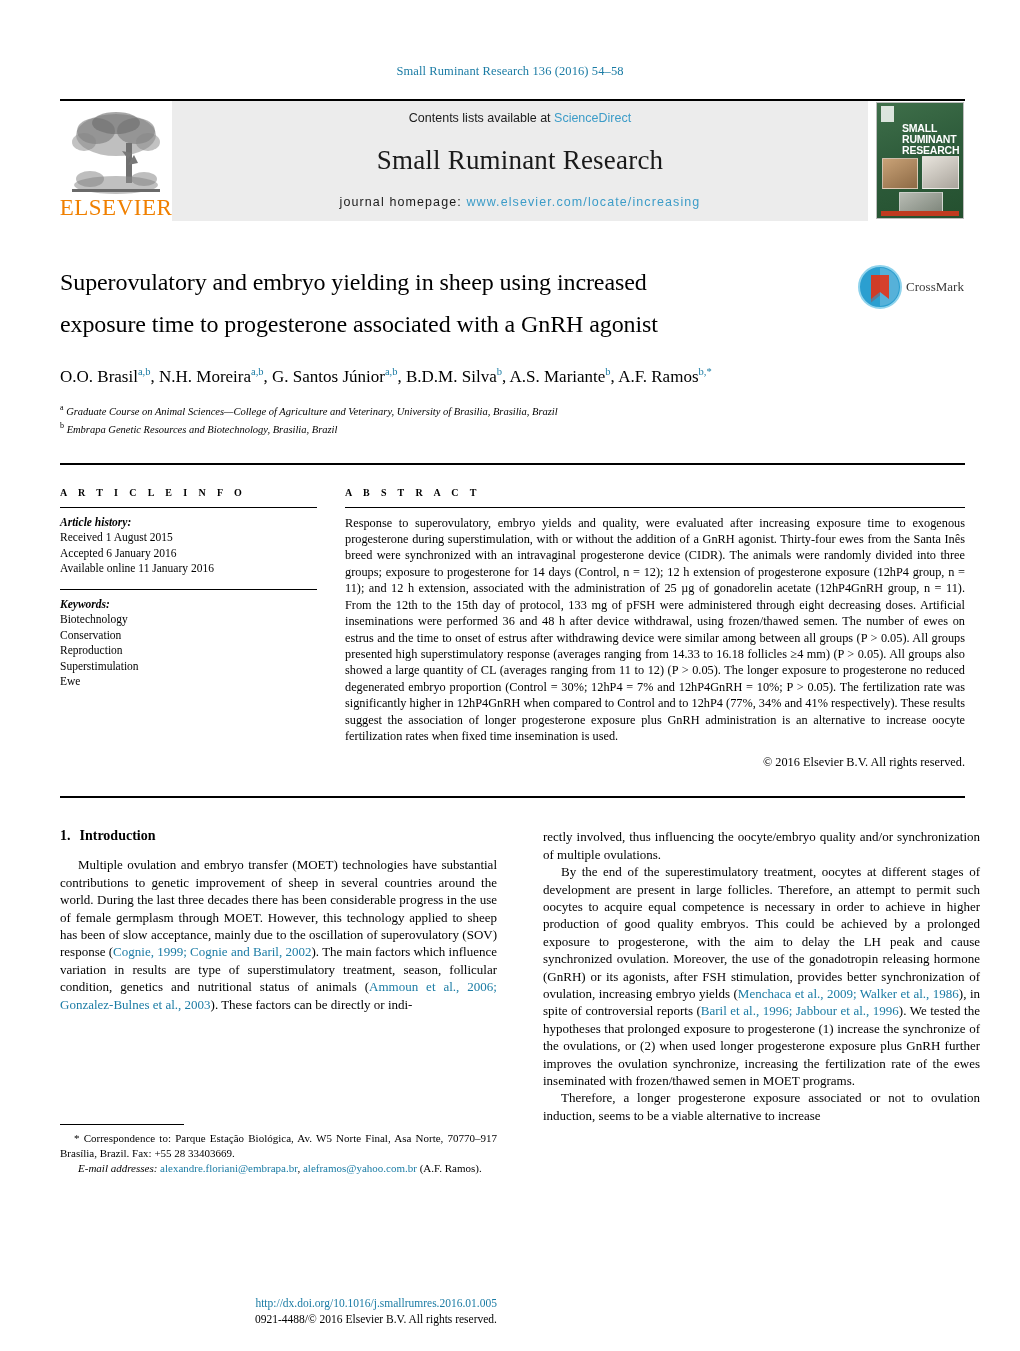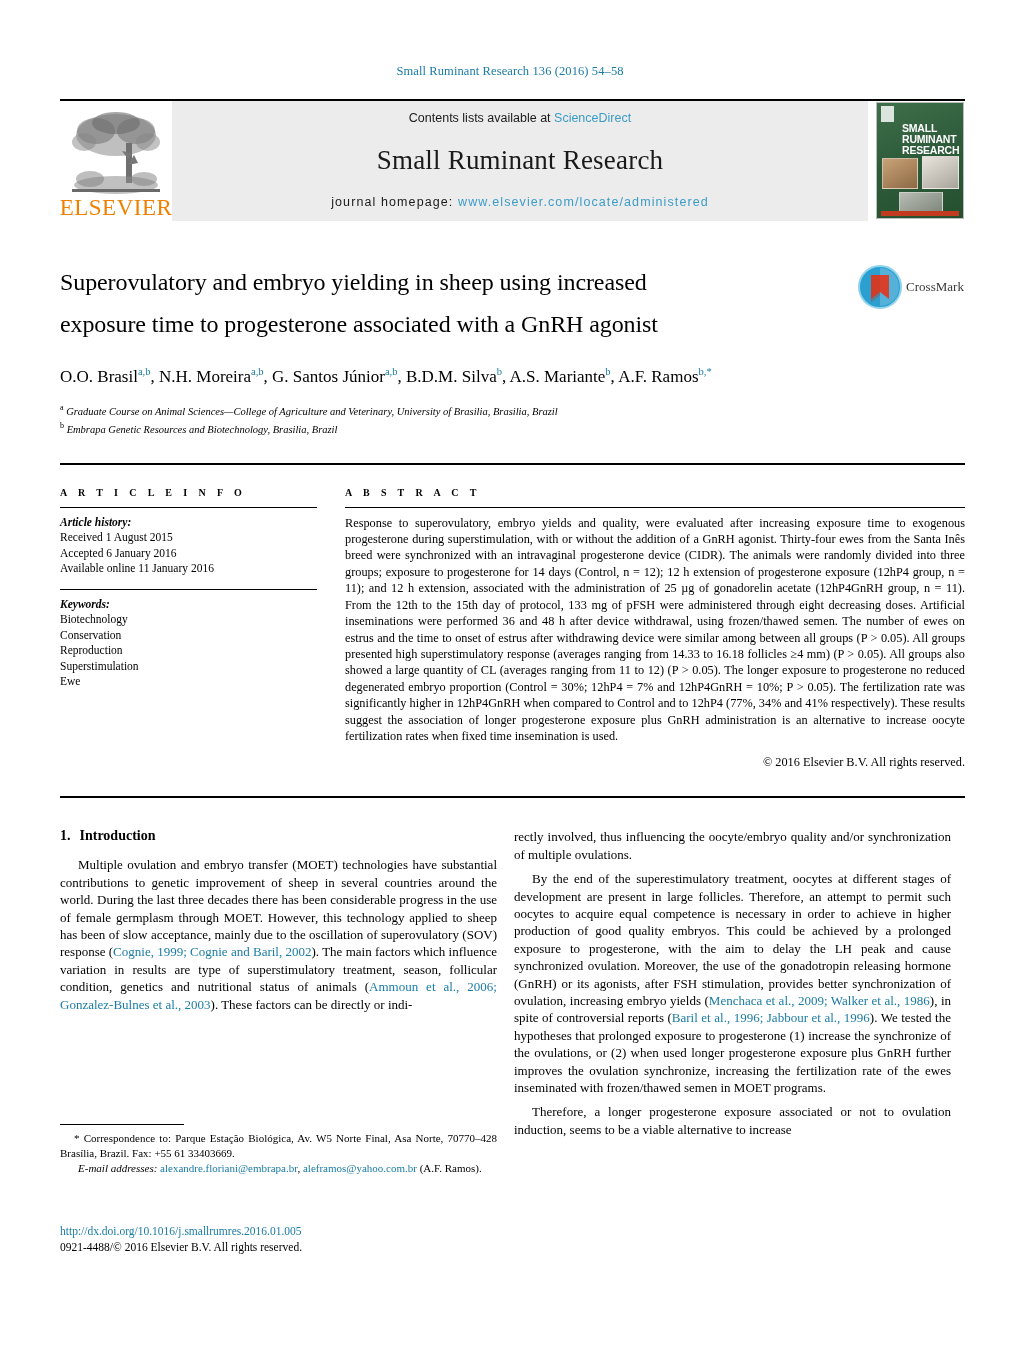--- a/index.html
+++ b/index.html
@@ -200,38 +200,38 @@
   .abs-copy {
     text-align: right;
     font-size: 12.3px;
     margin-top: 11px;
   }
 
   
   .bodycols {
     margin: 30px 55px 0 60px;
     display: flex;
-    gap: 17px;
+    gap: 46px;
   }
   .bcol { width: 437px; flex: 0 0 437px; }
   h2.sec {
     font-family: "Liberation Serif", serif;
     font-size: 14px;
     font-weight: bold;
     margin: 0 0 12px 0;
   }
   h2.sec .num { margin-right: 9px; }
   p.para {
     margin: 0;
     font-size: 13px;
     line-height: 17.4px;
     text-align: justify;
     text-indent: 18px;
   }
-  p.para + p.para { margin-top: 7px; }
+  p.para + p.para { margin-top: 0; }
   a.cite, .cite {
     color: #1a7ba4;
     text-decoration: none;
   }
 
   
   .footnote {
     position: absolute;
     left: 60px;
     top: 1124px;
@@ -240,24 +240,25 @@
   .fn-rule { border-top: 1px solid #000; width: 124px; margin-bottom: 6px; }
   .fn-txt {
     font-size: 11px;
     line-height: 15px;
     text-align: justify;
   }
   .fn-em { font-style: italic; }
   .doi-block {
     position: absolute;
     left: 60px;
-    top: 1224px;
+    top: 1296px;
     width: 437px;
     font-size: 11.5px;
     line-height: 15.5px;
+    text-align: right;
   }
   .doi-link { color: #1a7ba4; }
 </style>
 </head>
 <body>
 
 <div class="page">
 
   <div class="runhead">Small Ruminant Research 136 (2016) 54–58</div>
 
@@ -283,21 +284,21 @@
       </svg>
       <div class="elsevier-word">ELSEVIER</div>
     </div>
 
     <div class="banner-mid">
       <div class="contents-line">
         <span>Contents lists available at </span><span class="sd">ScienceDirect</span>
       </div>
       <div class="journal-title">Small Ruminant Research</div>
       <div class="homepage-line">
-        <span>journal homepage: </span><span class="url">www.elsevier.com/locate/administered</span>
+        <span>journal homepage: </span><span class="url">www.elsevier.com/locate/increasing</span>
       </div>
     </div>
 
     <div class="banner-cover">
       <div class="cover-img">
         <div class="cover-elsv"></div>
         <div class="cover-title">SMALL RUMINANT RESEARCH</div>
         <div class="cv-ph cv1"></div>
         <div class="cv-ph cv2"></div>
         <div class="cv-ph cv3"></div>
@@ -379,21 +380,21 @@
         <span>By the end of the superestimulatory treatment, oocytes at different stages of development are present in large follicles. Therefore, an attempt to permit such oocytes to acquire equal competence is necessary in order to achieve in higher production of good quality embryos. This could be achieved by a prolonged exposure to progesterone, with the aim to delay the LH peak and cause synchronized ovulation. Moreover, the use of the gonadotropin releasing hormone (GnRH) or its agonists, after FSH stimulation, provides better synchronization of ovulation, increasing embryo yields (</span><span class="cite">Menchaca et al., 2009; Walker et al., 1986</span><span>), in spite of controversial reports (</span><span class="cite">Baril et al., 1996; Jabbour et al., 1996</span><span>). We tested the hypotheses that prolonged exposure to progesterone (1) increase the synchronize of the ovulations, or (2) when used longer progesterone exposure plus GnRH further improves the ovulation synchronize, increasing the fertilization rate of the ewes inseminated with frozen/thawed semen in MOET programs.</span>
       </p>
       <p class="para">Therefore, a longer progesterone exposure associated or not to ovulation induction, seems to be a viable alternative to increase</p>
     </div>
   </div>
 
   <div class="footnote">
     <div class="fn-rule"></div>
     <div class="fn-txt">
       <span style="padding-left:14px"></span><span>*</span>
-      <span>Correspondence to: Parque Estação Biológica, Av. W5 Norte Final, Asa Norte, 70770–428 Brasília, Brazil. Fax: +55 61 33403669.</span>
+      <span>Correspondence to: Parque Estação Biológica, Av. W5 Norte Final, Asa Norte, 70770–917 Brasília, Brazil. Fax: +55 28 33403669.</span>
       <br>
       <span style="padding-left:18px"></span><span class="fn-em">E-mail addresses:</span>
       <span class="doi-link">alexandre.floriani@embrapa.br</span><span>, </span><span class="doi-link">aleframos@yahoo.com.br</span>
       <span>(A.F. Ramos).</span>
     </div>
   </div>
 
   <div class="doi-block">
     <div class="doi-link">http://dx.doi.org/10.1016/j.smallrumres.2016.01.005</div>
     <div>0921-4488/© 2016 Elsevier B.V. All rights reserved.</div>

